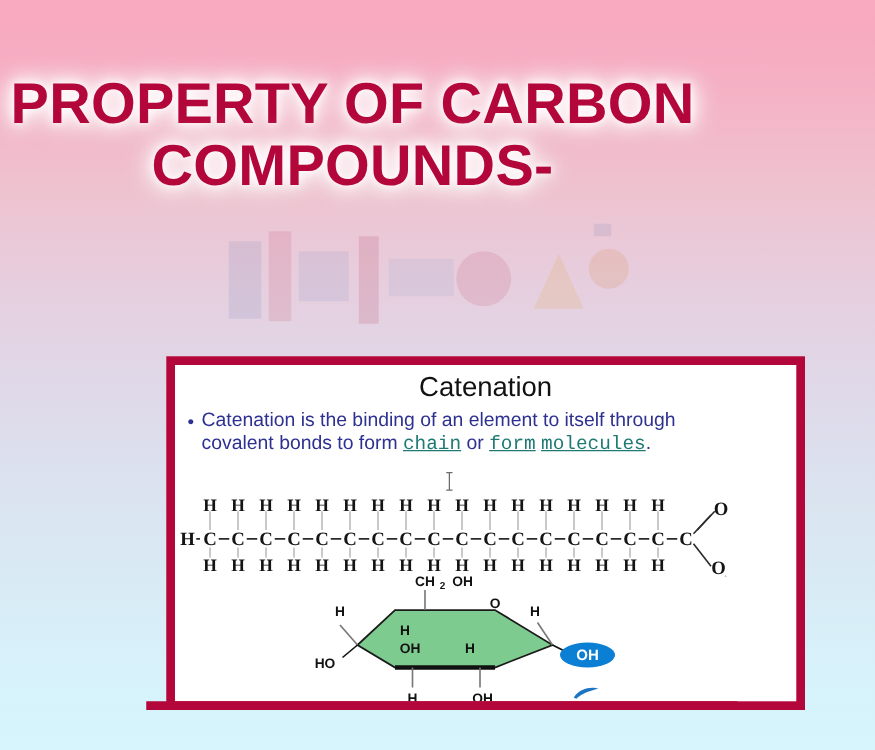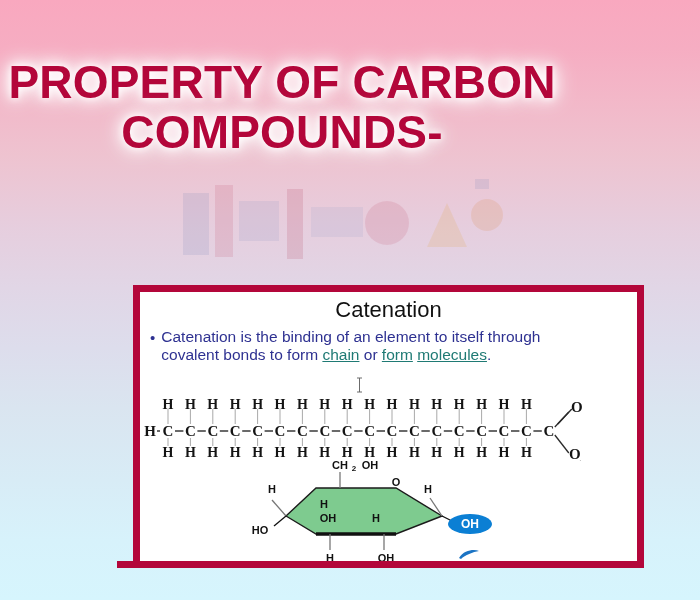--- a/index.html
+++ b/index.html
@@ -108,20 +108,21 @@
   }
   #bullet-text {
     color: #2e3191;
     font-size: 15.5px;
     line-height: 18px;
     font-family: "Liberation Sans", sans-serif;
   }
   .link {
     color: #1f7a74;
     text-decoration: underline;
+    font-family: Liberation Mono, monospace;
   }
 
   #ibeam {
     position: absolute;
     left: 216px;
     top: 85px;
     width: 7px;
     height: 16px;
     pointer-events: none;
   }

